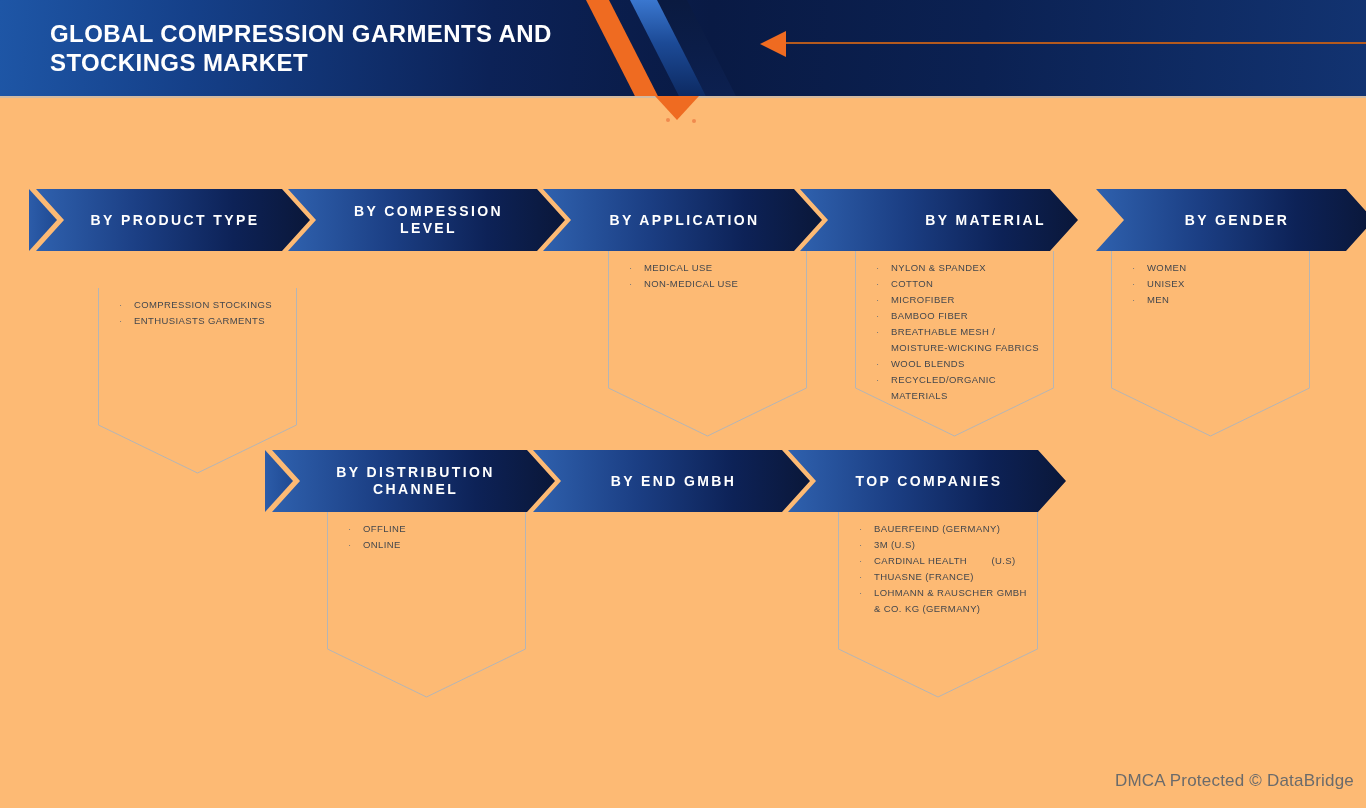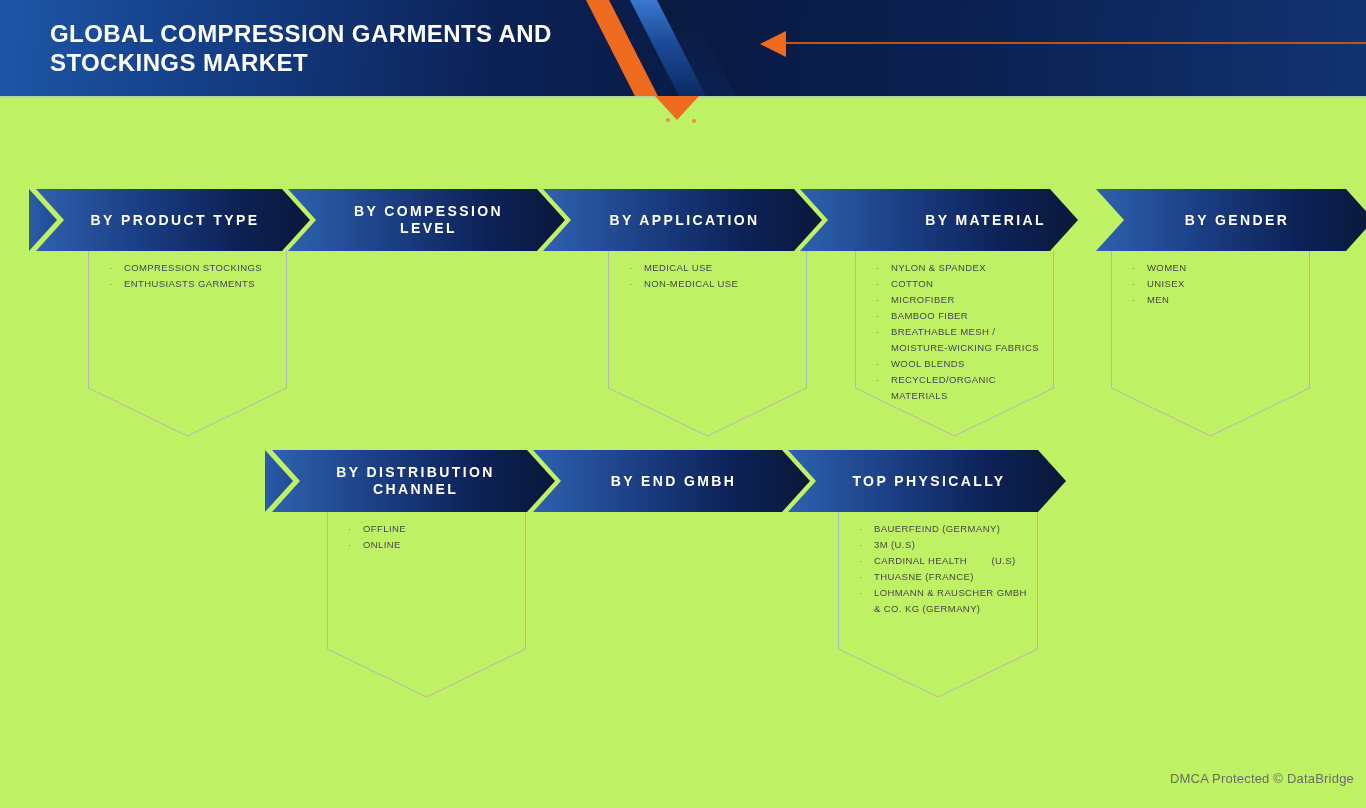--- a/index.html
+++ b/index.html
@@ -1,16 +1,16 @@
 <!DOCTYPE html>
 <html><head>
 <meta charset="utf-8">
 <style>
   html,body{margin:0;padding:0;background:#fff;}
-  .canvas{position:relative;width:1366px;height:808px;background:#bef264;overflow:hidden;
+  .canvas{position:relative;width:1366px;height:808px;background:#fdba74;overflow:hidden;
           font-family:"Liberation Sans",sans-serif;}
 
   
   .header{position:absolute;left:0;top:0;width:1366px;height:96px;
           background:linear-gradient(93deg,#1e56a6 0%,#154089 14%,#0c2257 36%,#091a44 52%,#0b2152 72%,#123371 100%);
           box-shadow:0 2px 0 rgba(175,185,200,.55);}
   .page-title{position:absolute;left:50px;top:19px;width:560px;margin:0;
               color:#ffffff;font-size:24px;line-height:29px;font-weight:bold;letter-spacing:.4px;}
   .deco{position:absolute;top:0;height:96px;transform:skewX(27deg);transform-origin:top left;}
   .stripe-dark2{left:657px;width:30px;background:linear-gradient(180deg,#0a1a40 0%,#0c2050 100%);}
@@ -41,30 +41,30 @@
   .b1{left:288px;width:277px;}
   .b2{left:543px;width:279px;}
   .b3{left:800px;width:278px;justify-content:flex-end;}
   .b4{left:1096px;width:278px;}
   .b5{left:272px;width:283px;} .t5{left:265px;top:450px;}
   .b6{left:533px;width:277px;}
   .b7{left:788px;width:278px;}
 
   .panel{position:absolute;width:199px;height:186px;}
   .p-r1{top:251px;} .p-r2{top:512px;}
-  .p0{left:88px;} .p1{left:341px;} .p2{left:597px;margin-left:11px;} .p3{left:855px;} .p4{left:1111px;}
+  .p0{left:98px;margin-top:37px;} .p1{left:341px;} .p2{left:597px;margin-left:11px;} .p3{left:855px;} .p4{left:1111px;}
   .p5{left:327px;} .p6{left:583px;} .p7{left:838px;}
   .panel svg{position:absolute;left:0;top:0;}
   .panel ul{position:relative;list-style:none;margin:0;padding:9px 4px 0 20px;
             color:#43474d;font-size:9.5px;letter-spacing:.4px;line-height:16px;}
   .p-r2 ul{}
   .panel li{position:relative;padding-left:16px;}
   .panel li::before{content:"\00B7";position:absolute;left:1px;top:0;color:#777;}
 
-  .footer-note{position:absolute;right:12px;top:771px;color:#6b6b6b;font-size:13px;letter-spacing:.2px;}
+  .footer-note{position:absolute;right:12px;top:771px;color:#6b6b6b;font-size:17px;letter-spacing:.2px;}
 </style>
 </head>
 <body>
 
 <div class="canvas">
 
   <div class="header">
     <div class="deco stripe-dark2"></div>
     <div class="deco stripe-blue"></div>
     <div class="deco stripe-orange"></div>
@@ -137,21 +137,21 @@
   </div>
 
   <div class="tail t5"></div>
   <div class="banner r2 b5">
       <span>BY DISTRIBUTION CHANNEL</span>
     </div>
   <div class="banner r2 b6">
       <span>BY END GMBH</span>
     </div>
   <div class="banner r2 b7">
-      <span>TOP PHYSICALLY</span>
+      <span>TOP COMPANIES</span>
     </div>
 
   <div class="panel p-r2 p5">
     <svg width="199" height="186" viewBox="0 0 199 186">
         <path d="M0.5 0 L0.5 137 L99.5 185 L198.5 137 L198.5 0" fill="none" stroke="#b5b5b5" stroke-width="1"></path>
       </svg>
     <ul>
       <li>OFFLINE</li>
       <li>ONLINE</li>
     </ul>

